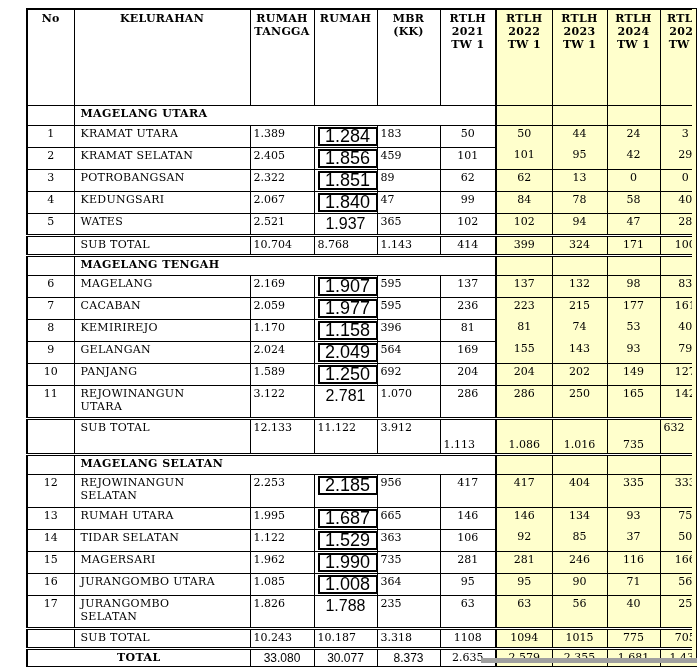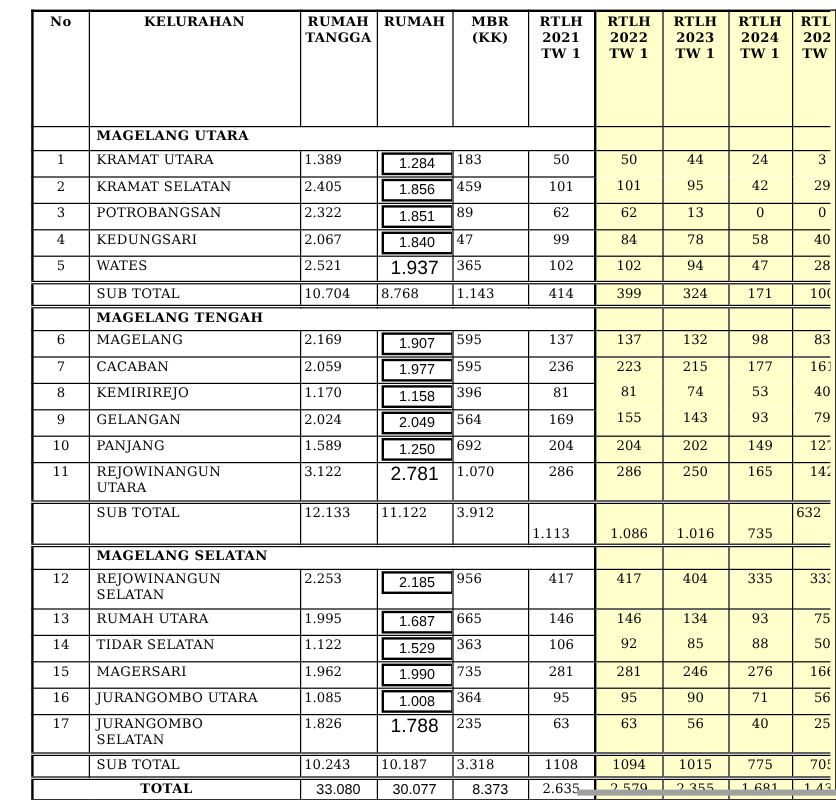--- a/index.html
+++ b/index.html
@@ -19,21 +19,21 @@
   tr.total>td{border-bottom:2px solid #000;}
   .hl{background:#FFFFCC;}
   .hlf{border-left:2px solid #000;}
   .nt{border-top-style:hidden;}
   .ac{text-align:center;}
   .ar{text-align:left;padding-right:8px;}
   .al{text-align:left;padding-left:6px;white-space:pre-line;}
   .va-b{vertical-align:bottom;padding-bottom:2px;}
   .section{font-weight:bold;letter-spacing:.4px;}
   .lbl{letter-spacing:.3px;}
-  .box{display:inline-block;min-width:52px;border:2px solid #000;font-family:"Liberation Sans",sans-serif;font-size:12px;line-height:15px;padding:0 2px;text-align:center;background:#fff;}
+  .box{display:inline-block;min-width:52px;border:2px solid #000;font-family:"Liberation Sans",sans-serif;font-size:18px;line-height:15px;padding:0 2px;text-align:center;background:#fff;}
   .sans{font-family:"Liberation Sans",sans-serif;font-size:16px;}
   .bsans{font-family:"Liberation Sans",sans-serif;font-size:12px;font-weight:normal;}
   .tbold{font-weight:bold;letter-spacing:.4px;}
   .sliver{position:absolute;left:684px;top:0;width:4px;height:650px;background:#FFFFCC;border:1px solid #000;border-left:none;}
   .shadow{position:absolute;left:473px;top:650px;width:216px;height:5px;background:#A0A0A0;}
 </style>
 </head>
 <body>
 
 <div class="wrap">
@@ -285,33 +285,33 @@
         </tr>
         <tr class="r">
           <td class="ac">14</td>
           <td class="al lbl">TIDAR SELATAN</td>
           <td class="ar">1.122</td>
           <td class="ac"><span class="box">1.529</span></td>
           <td class="ar">363</td>
           <td class="ac">106</td>
           <td class="ac hl hlf nt">92</td>
           <td class="ac hl nt">85</td>
-          <td class="ac hl nt">88</td>
+          <td class="ac hl nt">37</td>
           <td class="ac hl nt">50</td>
         </tr>
         <tr class="r">
           <td class="ac">15</td>
           <td class="al lbl">MAGERSARI</td>
           <td class="ar">1.962</td>
           <td class="ac"><span class="box">1.990</span></td>
           <td class="ar">735</td>
           <td class="ac">281</td>
           <td class="ac hl hlf">281</td>
           <td class="ac hl">246</td>
-          <td class="ac hl">276</td>
+          <td class="ac hl">116</td>
           <td class="ac hl">166</td>
         </tr>
         <tr class="r">
           <td class="ac">16</td>
           <td class="al lbl">JURANGOMBO UTARA</td>
           <td class="ar">1.085</td>
           <td class="ac"><span class="box">1.008</span></td>
           <td class="ar">364</td>
           <td class="ac">95</td>
           <td class="ac hl hlf">95</td>

